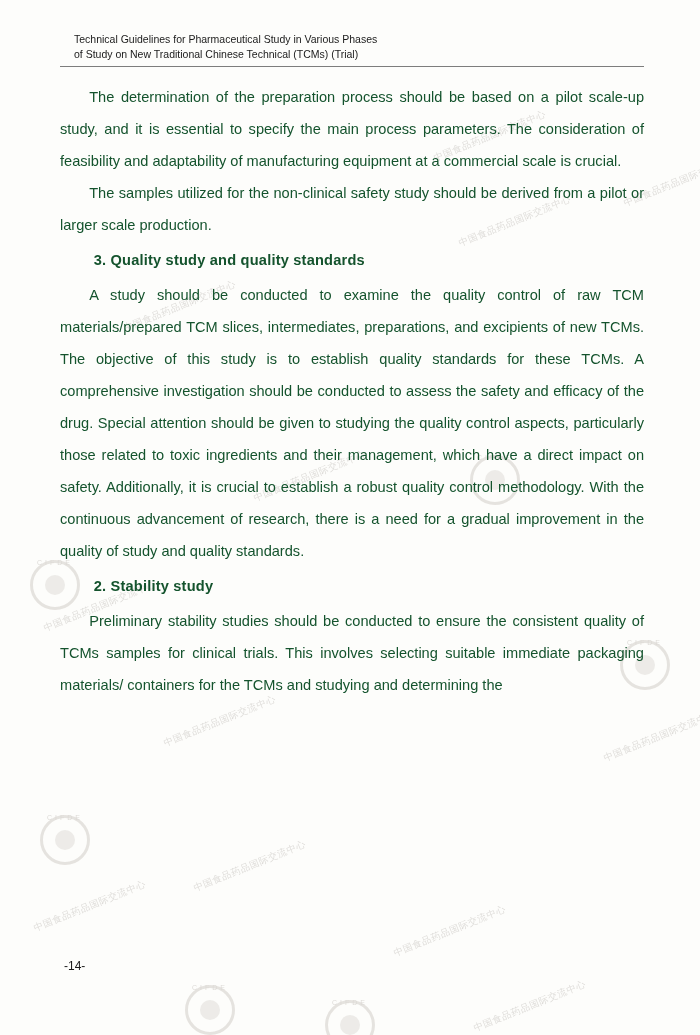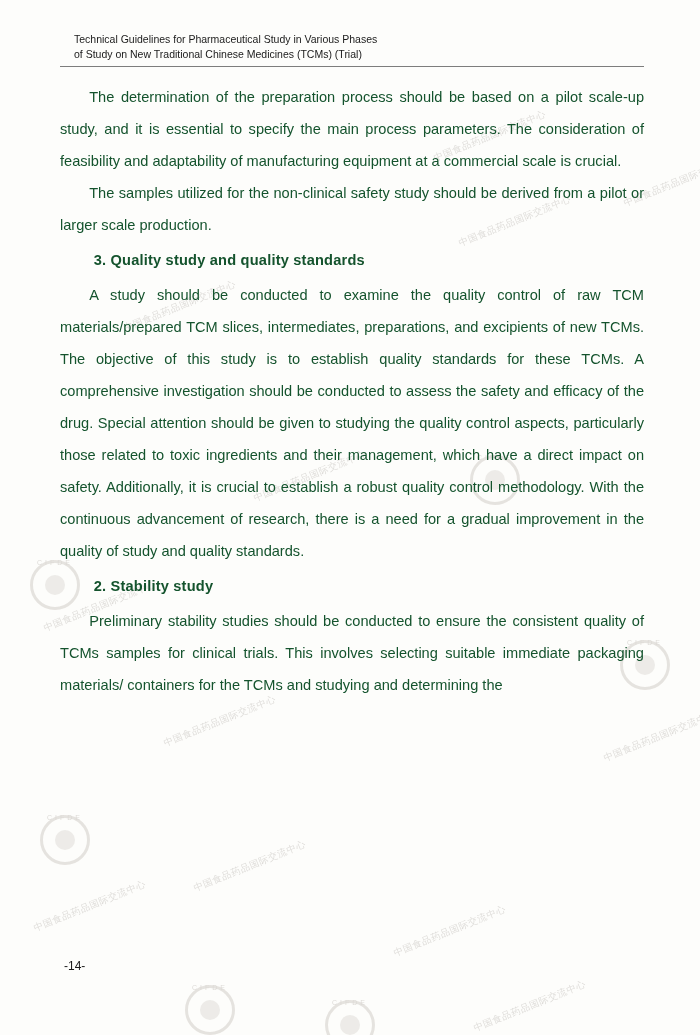--- a/index.html
+++ b/index.html
@@ -145,21 +145,21 @@
     </div>
   <div class="wm-ring" style="left:325px; top:1000px;">
       <span>CIFDE</span>
     </div>
 </div>
 
 <div class="page">
 
   <div class="runhead">
     <div>Technical Guidelines for Pharmaceutical Study in Various Phases</div>
-    <div>of Study on New Traditional Chinese Medicines (TCMs) (Trial)</div>
+    <div>of Study on New Traditional Chinese Technical (TCMs) (Trial)</div>
   </div>
   <div class="runhead-rule"></div>
 
   <div class="body-text">
     <p>The determination of the preparation process should be based on a pilot scale-up study, and it is essential to specify the main process parameters. The consideration of feasibility and adaptability of manufacturing equipment at a commercial scale is crucial.</p>
     <p>The samples utilized for the non-clinical safety study should be derived from a pilot or larger scale production.</p>
     <div class="heading">3. Quality study and quality standards</div>
     <p>A study should be conducted to examine the quality control of raw TCM materials/prepared TCM slices, intermediates, preparations, and excipients of new TCMs. The objective of this study is to establish quality standards for these TCMs. A comprehensive investigation should be conducted to assess the safety and efficacy of the drug. Special attention should be given to studying the quality control aspects, particularly those related to toxic ingredients and their management, which have a direct impact on safety. Additionally, it is crucial to establish a robust quality control methodology. With the continuous advancement of research, there is a need for a gradual improvement in the quality of study and quality standards.</p>
     <div class="heading">2. Stability study</div>
     <p>Preliminary stability studies should be conducted to ensure the consistent quality of TCMs samples for clinical trials. This involves selecting suitable immediate packaging materials/ containers for the TCMs and studying and determining the</p>

